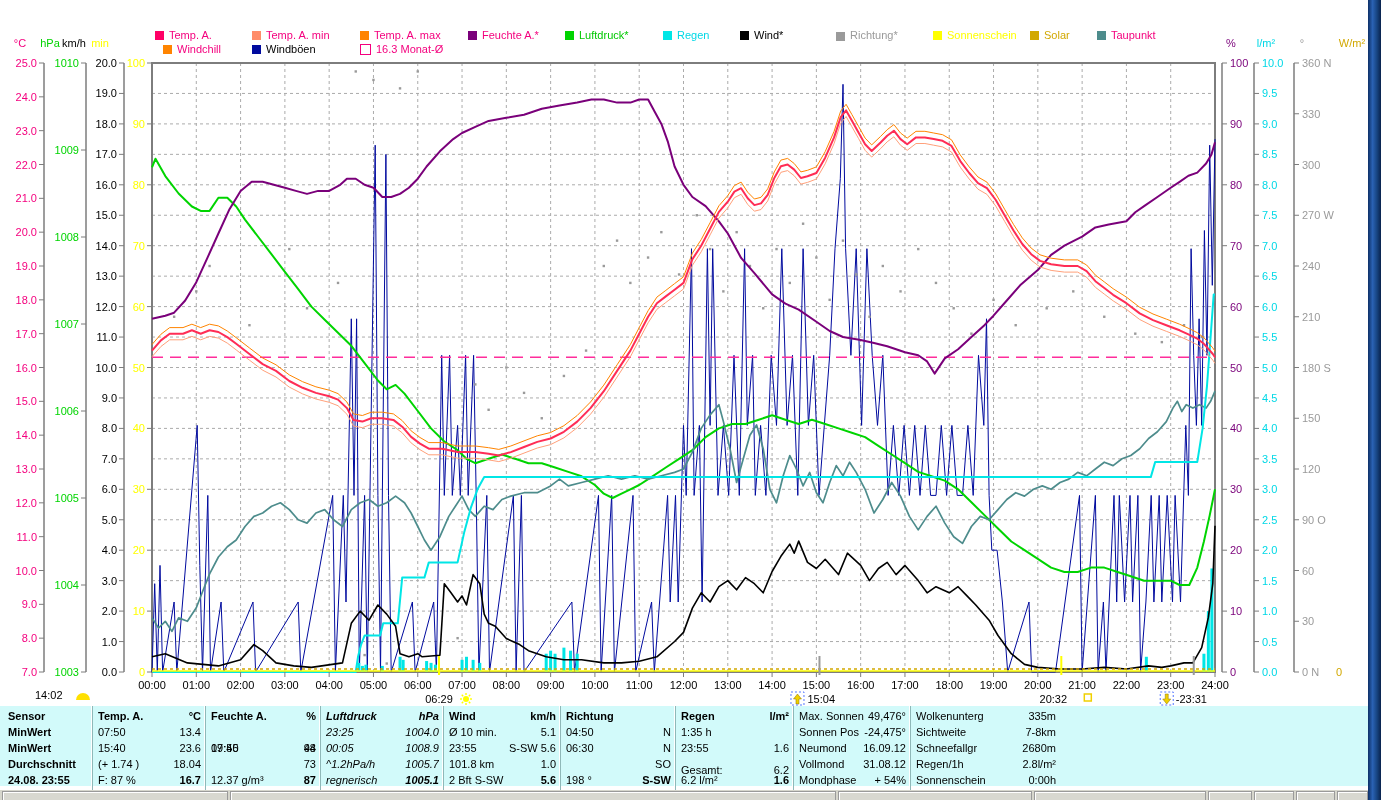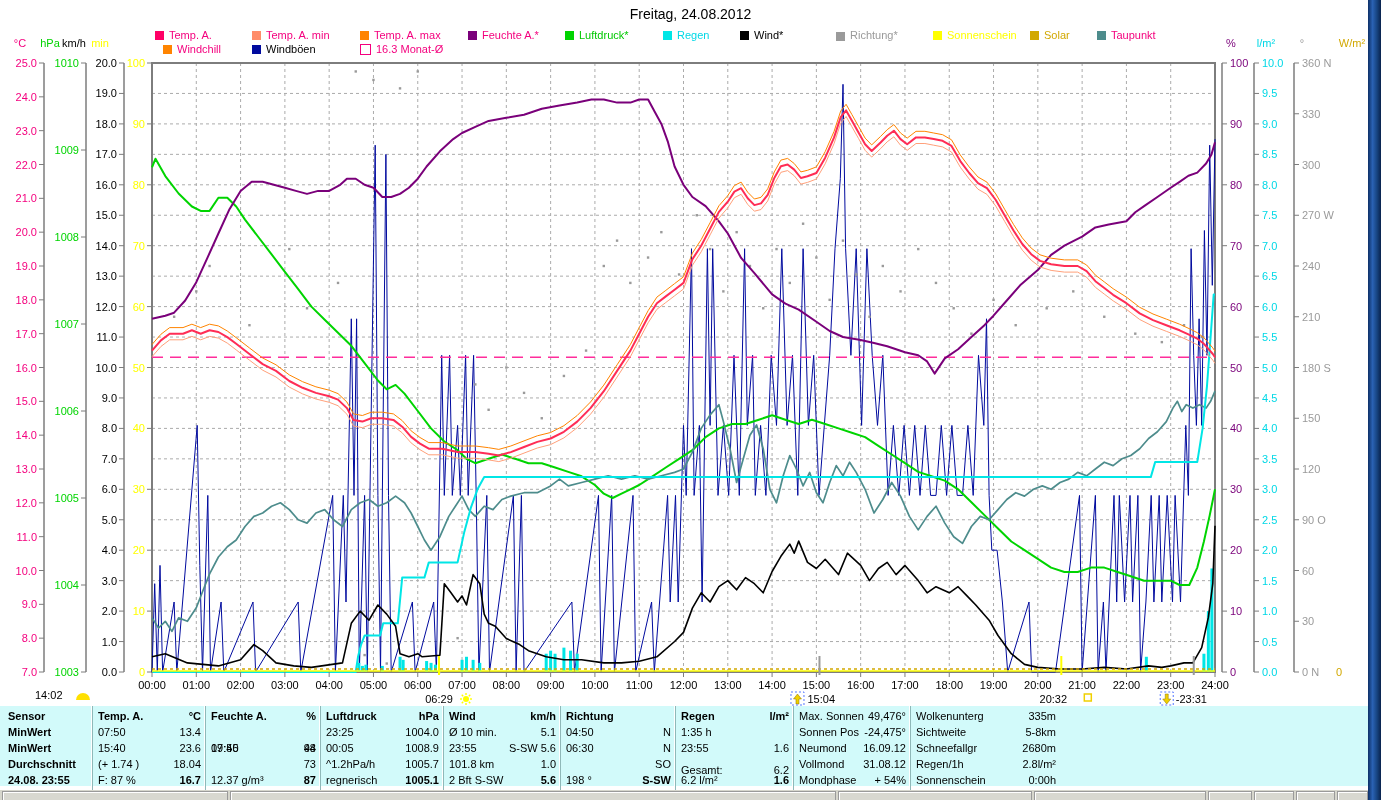--- a/index.html
+++ b/index.html
@@ -22,21 +22,20 @@
   #status-bar{position:absolute;left:0;top:790px;width:1368px;height:10px;background:#d6d6cc;}
   .sseg{position:absolute;top:1px;height:14px;background:#d8d8d0;border:1px solid #9a9a9a;border-bottom:none;box-shadow:inset 1px 1px 0 #ffffff;}
   
   #frame-right{position:absolute;top:0;left:1368px;width:13px;height:800px;
      background:linear-gradient(90deg,#0d2f66 0%,#2a62b4 35%,#16437f 70%,#09224d 100%);}
 </style>
 </head>
 <body>
 
 <div id="app">
-  <div id="title">Freitag, 24.08.2012</div>
   <div id="legend-row-1" class="legend-row" style="top:29px;">
       <div class="legend-item" style="left: 155px;">
         <span class="sq" style="background: rgb(255, 0, 102);"></span>
         <span style="color: rgb(244, 0, 126);">Temp. A.</span>
       </div>
       <div class="legend-item" style="left: 252px;">
         <span class="sq" style="background: rgb(255, 140, 105);"></span>
         <span style="color: rgb(244, 0, 126);">Temp. A. min</span>
       </div>
       <div class="legend-item" style="left: 360px;">
@@ -648,21 +647,21 @@
         </div>
         <div class="trow" style="top: 50px;">
           <span class="lab"></span>
           <span class="val">73</span>
         </div>
         <div class="trow" style="top: 66px;">
           <span class="lab">12.37 g/m³</span>
           <span class="val bold">87</span>
         </div>
       </div>
-      <div class="tcol" style="left: 320px; width: 123px;">
+      <div class="tcol" style="left: 320px; width: 123px; font-style: italic;">
         <div class="trow" style="top: 2px;">
           <span class="lab bold">Luftdruck</span>
           <span class="val bold">hPa</span>
         </div>
         <div class="trow" style="top: 18px;">
           <span class="lab">23:25</span>
           <span class="val">1004.0</span>
         </div>
         <div class="trow" style="top: 34px;">
           <span class="lab">00:05</span>
@@ -765,21 +764,21 @@
           <span class="val">+ 54%</span>
         </div>
       </div>
       <div class="tcol" style="left: 910px; width: 150px;">
         <div class="trow" style="top: 2px;">
           <span class="lab">Wolkenunterg</span>
           <span class="val">335m</span>
         </div>
         <div class="trow" style="top: 18px;">
           <span class="lab">Sichtweite</span>
-          <span class="val">5-8km</span>
+          <span class="val">7-8km</span>
         </div>
         <div class="trow" style="top: 34px;">
           <span class="lab">Schneefallgr</span>
           <span class="val">2680m</span>
         </div>
         <div class="trow" style="top: 50px;">
           <span class="lab">Regen/1h</span>
           <span class="val">2.8l/m²</span>
         </div>
         <div class="trow" style="top: 66px;">

